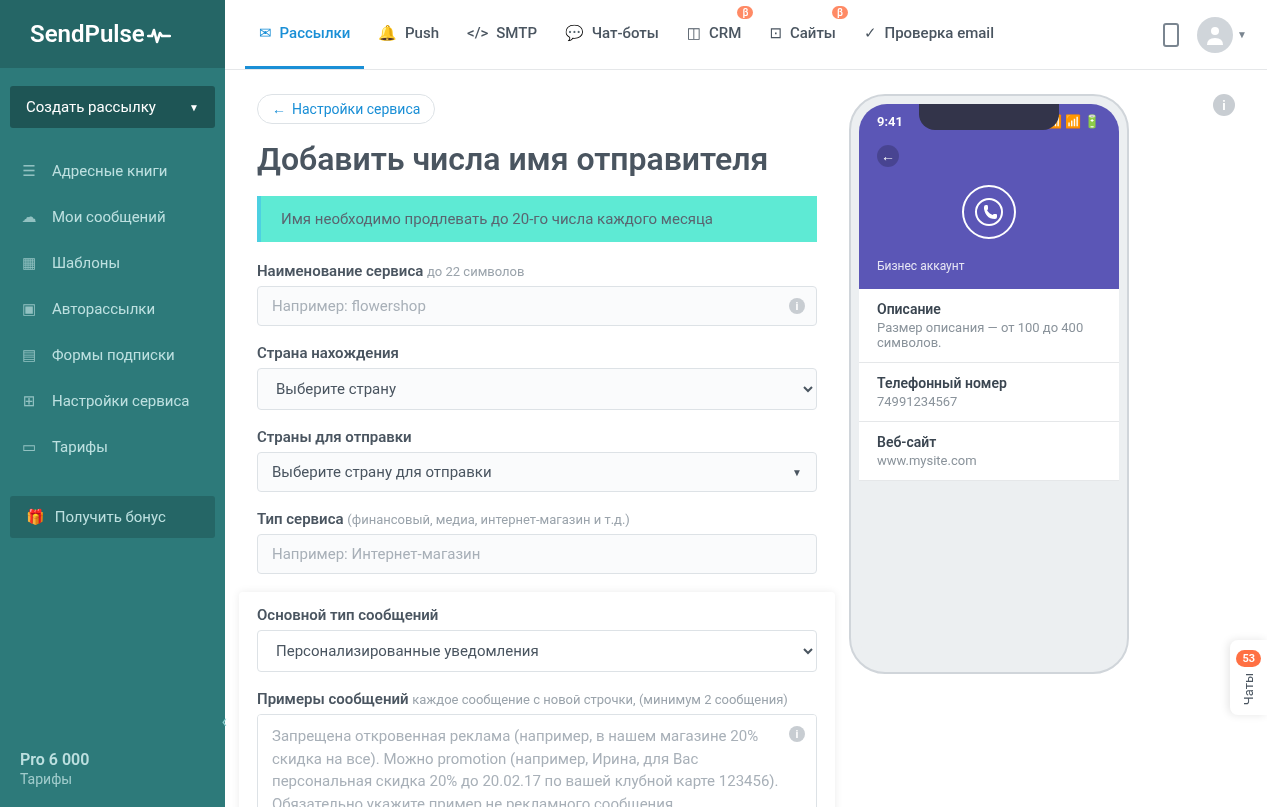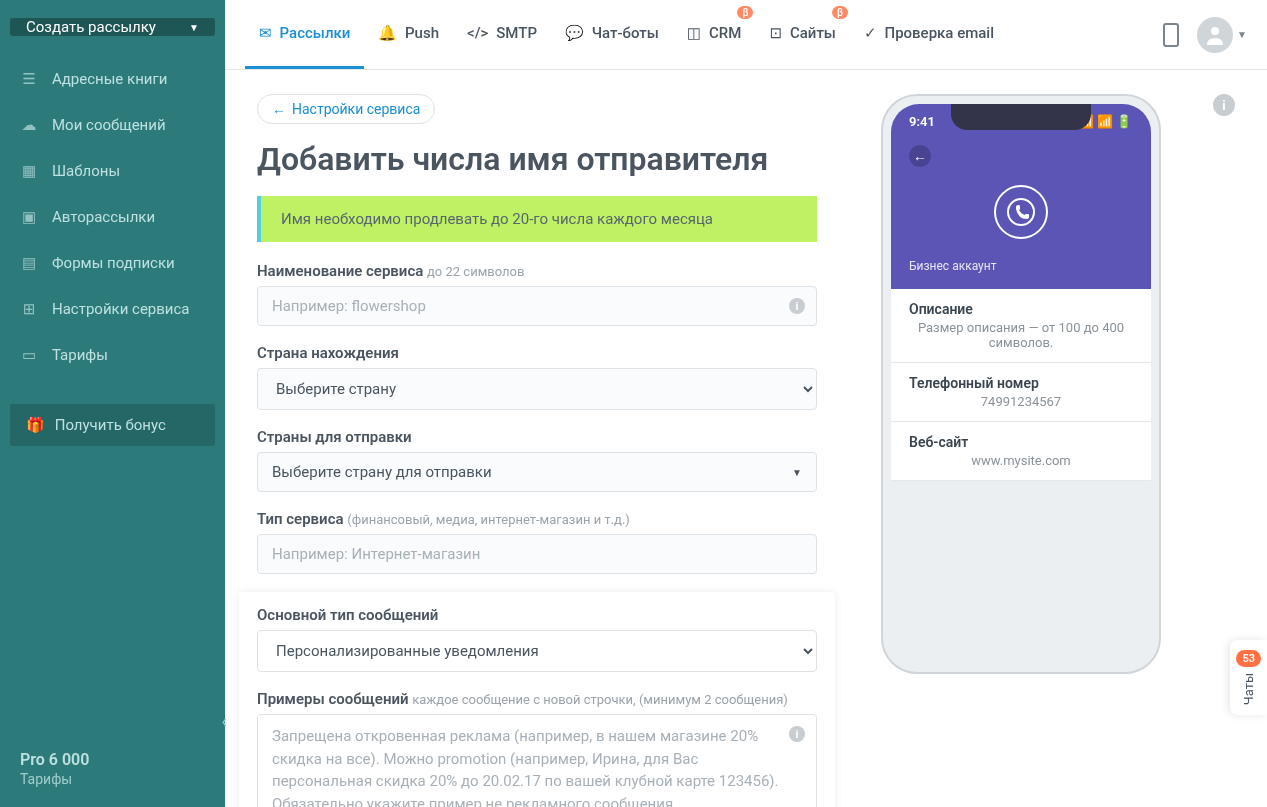--- a/index.html
+++ b/index.html
@@ -4,21 +4,21 @@
   <style>
     * { margin: 0; padding: 0; box-sizing: border-box; font-family: -apple-system, BlinkMacSystemFont, 'Segoe UI', Roboto, sans-serif; }
     body { background: #f5f6f7; overflow: hidden; width: 1267px; height: 807px; }
     
     .app { display: flex; height: 807px; }
     
     
     .sidebar { width: 225px; background: #2d7a7a; color: white; display: flex; flex-direction: column; position: relative; }
     .logo { padding: 20px 30px; font-size: 24px; font-weight: 600; color: white; background: #256666; }
     .logo-pulse { display: inline-block; }
-    .create-btn { margin: 18px 10px 12px; padding: 0 16px; background: #1e5555; border: none; color: white; font-size: 15px; text-align: left; cursor: pointer; display: flex; justify-content: space-between; align-items: center; border-radius: 3px; }
+    .create-btn { margin: 18px 10px 12px; padding: 12px 16px; background: #1e5555; border: none; color: white; font-size: 15px; text-align: left; cursor: pointer; display: flex; justify-content: space-between; align-items: center; border-radius: 3px; }
     .create-btn .caret { font-size: 10px; }
     .nav-list { list-style: none; padding: 8px 0; }
     .nav-item { padding: 14px 20px; color: #bde0e0; font-size: 15px; display: flex; align-items: center; gap: 14px; cursor: pointer; }
     .nav-icon { width: 18px; height: 18px; display: inline-flex; align-items: center; justify-content: center; opacity: 0.7; }
     .bonus-btn { margin: 18px 10px; padding: 12px 16px; background: #256666; border: none; color: #bde0e0; font-size: 15px; display: flex; align-items: center; gap: 10px; cursor: pointer; border-radius: 3px; }
     .sidebar-collapse { position: absolute; right: -2px; top: 710px; color: #8cc; font-size: 18px; cursor: pointer; }
     .plan-info { margin-top: auto; padding: 20px; color: #bde0e0; }
     .plan-name { font-size: 16px; font-weight: 600; margin-top: 45px; }
     .plan-link { font-size: 14px; opacity: 0.8; margin-top: 2px; }
     
@@ -34,60 +34,65 @@
     .avatar { width: 36px; height: 36px; background: #d0d5da; border-radius: 50%; display: flex; align-items: center; justify-content: center; cursor: pointer; }
     .avatar-caret { font-size: 10px; color: #7a8590; margin-left: 4px; }
     
     
     .content { flex: 1; padding: 24px 32px; overflow-y: auto; display: flex; gap: 32px; position: relative; }
     .form-col { flex: 1; max-width: 560px; }
     .back-link { display: inline-flex; align-items: center; gap: 6px; padding: 6px 14px; border: 1px solid #dde2e6; border-radius: 18px; color: #1a8fd6; font-size: 14px; cursor: pointer; margin-bottom: 16px; }
     .page-title { font-size: 32px; font-weight: 600; color: #4a5560; margin-bottom: 18px; }
     .info-icon-top { position: absolute; right: 32px; top: 24px; width: 22px; height: 22px; background: #c8cdd2; border-radius: 50%; color: white; display: flex; align-items: center; justify-content: center; font-size: 13px; font-weight: bold; cursor: pointer; }
     
-    .notice { background: #bef264; border-left: 4px solid #4dd0e1; padding: 14px 20px; color: #5a6570; font-size: 15px; margin-bottom: 20px; }
+    .notice { background: #5eead4; border-left: 4px solid #4dd0e1; padding: 14px 20px; color: #5a6570; font-size: 15px; margin-bottom: 20px; }
     
     .form-group { margin-bottom: 18px; }
     .form-label { color: #4a5560; font-size: 15px; font-weight: 600; margin-bottom: 6px; display: block; }
     .form-hint { color: #9aa3ab; font-size: 13px; font-weight: 400; }
     .form-input, .form-select, .form-textarea { width: 100%; padding: 10px 14px; border: 1px solid #dde2e6; border-radius: 4px; font-size: 15px; color: #4a5560; background: #fafbfc; }
     .form-input::placeholder, .form-textarea::placeholder { color: #a8b0b8; }
     .form-textarea { min-height: 110px; resize: vertical; line-height: 1.5; }
     .input-wrap { position: relative; }
     .input-info { position: absolute; right: 12px; top: 12px; width: 16px; height: 16px; background: #c8cdd2; border-radius: 50%; color: white; display: flex; align-items: center; justify-content: center; font-size: 11px; font-weight: bold; cursor: pointer; }
     
     .highlight-section { background: white; padding: 14px 18px; margin: 0 -18px; border-radius: 4px; box-shadow: 0 0 8px rgba(0,0,0,0.08); }
     
     
     .preview-col { width: 300px; }
-    .phone-mockup { width: 280px; background: #eceff1; border: 2px solid #d0d5da; border-radius: 36px; padding: 8px; position: relative; margin-left: 32px; }
+    .phone-mockup { width: 280px; background: #eceff1; border: 2px solid #d0d5da; border-radius: 36px; padding: 8px; position: relative; }
     .phone-screen { background: #eceff1; border-radius: 28px; overflow: hidden; min-height: 560px; }
     .phone-notch { position: absolute; top: 8px; left: 50%; transform: translateX(-50%); width: 140px; height: 26px; background: #33344a; border-radius: 0 0 16px 16px; z-index: 2; }
     .phone-status { background: #5b56b6; padding: 10px 18px 4px; display: flex; justify-content: space-between; color: white; font-size: 13px; font-weight: 600; }
     .phone-header { background: #5b56b6; padding: 12px 18px 16px; color: white; }
     .phone-back { width: 22px; height: 22px; background: rgba(0,0,0,0.2); border-radius: 50%; display: flex; align-items: center; justify-content: center; font-size: 14px; margin-bottom: 18px; cursor: pointer; }
     .viber-logo { width: 54px; height: 54px; border: 2px solid white; border-radius: 50%; margin: 0 auto 20px; display: flex; align-items: center; justify-content: center; }
     .profile-name { font-size: 18px; font-weight: 500; }
     .profile-type { font-size: 12px; opacity: 0.85; margin-top: 2px; }
     .info-section { background: white; border-bottom: 1px solid #e5e7e9; padding: 12px 18px; }
     .info-label { font-size: 14px; font-weight: 600; color: #3a4550; margin-bottom: 3px; }
-    .info-value { font-size: 13px; color: #8a939b; text-align: center; }
+    .info-value { font-size: 13px; color: #8a939b; }
     
     
     .chat-widget { position: fixed; right: 0; top: 640px; background: white; border-radius: 8px 0 0 8px; padding: 10px 6px; box-shadow: -2px 0 8px rgba(0,0,0,0.1); cursor: pointer; display: flex; flex-direction: column; align-items: center; gap: 6px; }
     .chat-badge { background: #ff7043; color: white; font-size: 11px; padding: 2px 6px; border-radius: 10px; font-weight: 600; }
     .chat-label { writing-mode: vertical-rl; font-size: 13px; color: #4a5560; transform: rotate(180deg); }
     
     svg { display: block; }
   </style>
 </head>
 <body>
 
 <div class="app">
   <div class="sidebar">
+    <div class="logo">
+      <span>SendPulse</span><span class="logo-pulse"><svg width="24" height="18" viewBox="0 0 24 18" style="display:inline;vertical-align:middle;margin-left:2px">
+            <path d="M1 9 L5 9 L7 3 L10 15 L13 6 L15 9 L23 9" stroke="white" stroke-width="2.5" fill="none" stroke-linecap="round" stroke-linejoin="round"></path>
+          </svg></span>
+    </div>
     <button class="create-btn">
       <span>Создать рассылку</span>
       <span class="caret">▼</span>
     </button>
     <ul class="nav-list">
       <li class="nav-item">
           <span class="nav-icon">☰</span>
           <span>Адресные книги</span>
         </li>
       <li class="nav-item">

